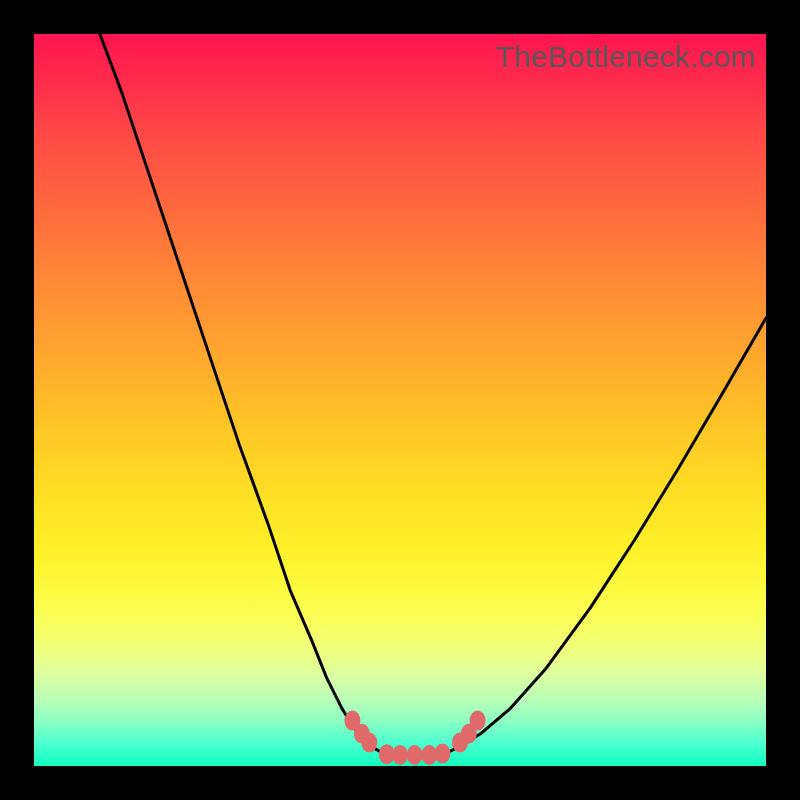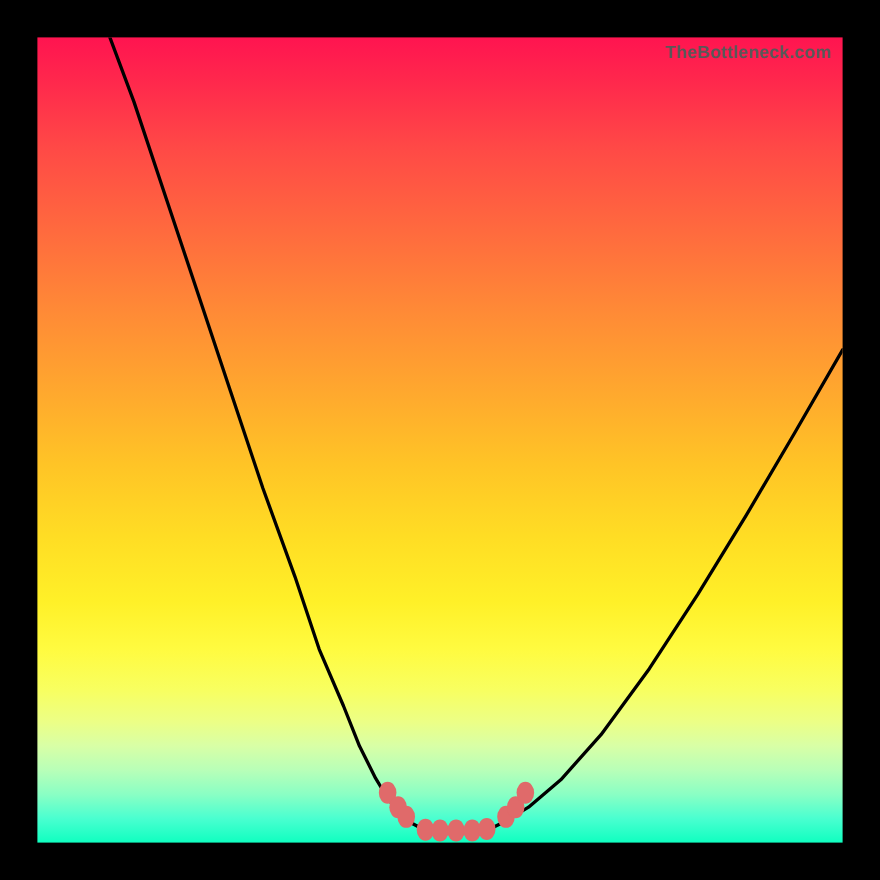--- a/index.html
+++ b/index.html
@@ -44,23 +44,23 @@
       #8affc4 94%,
       #4affd0 97%,
       #10ffc0 100%
     );
   }
   .watermark {
     position: absolute;
     top: 6px;
     right: 10px;
     color: #585858;
-    font-size: 16px;
+    font-size: 30px;
     letter-spacing: 0.2px;
-    font-weight: 700;
+    font-weight: 400;
   }
   svg.curve {
     position: absolute;
     top: 0;
     left: 0;
   }
 </style>
 </head>
 <body>
 

